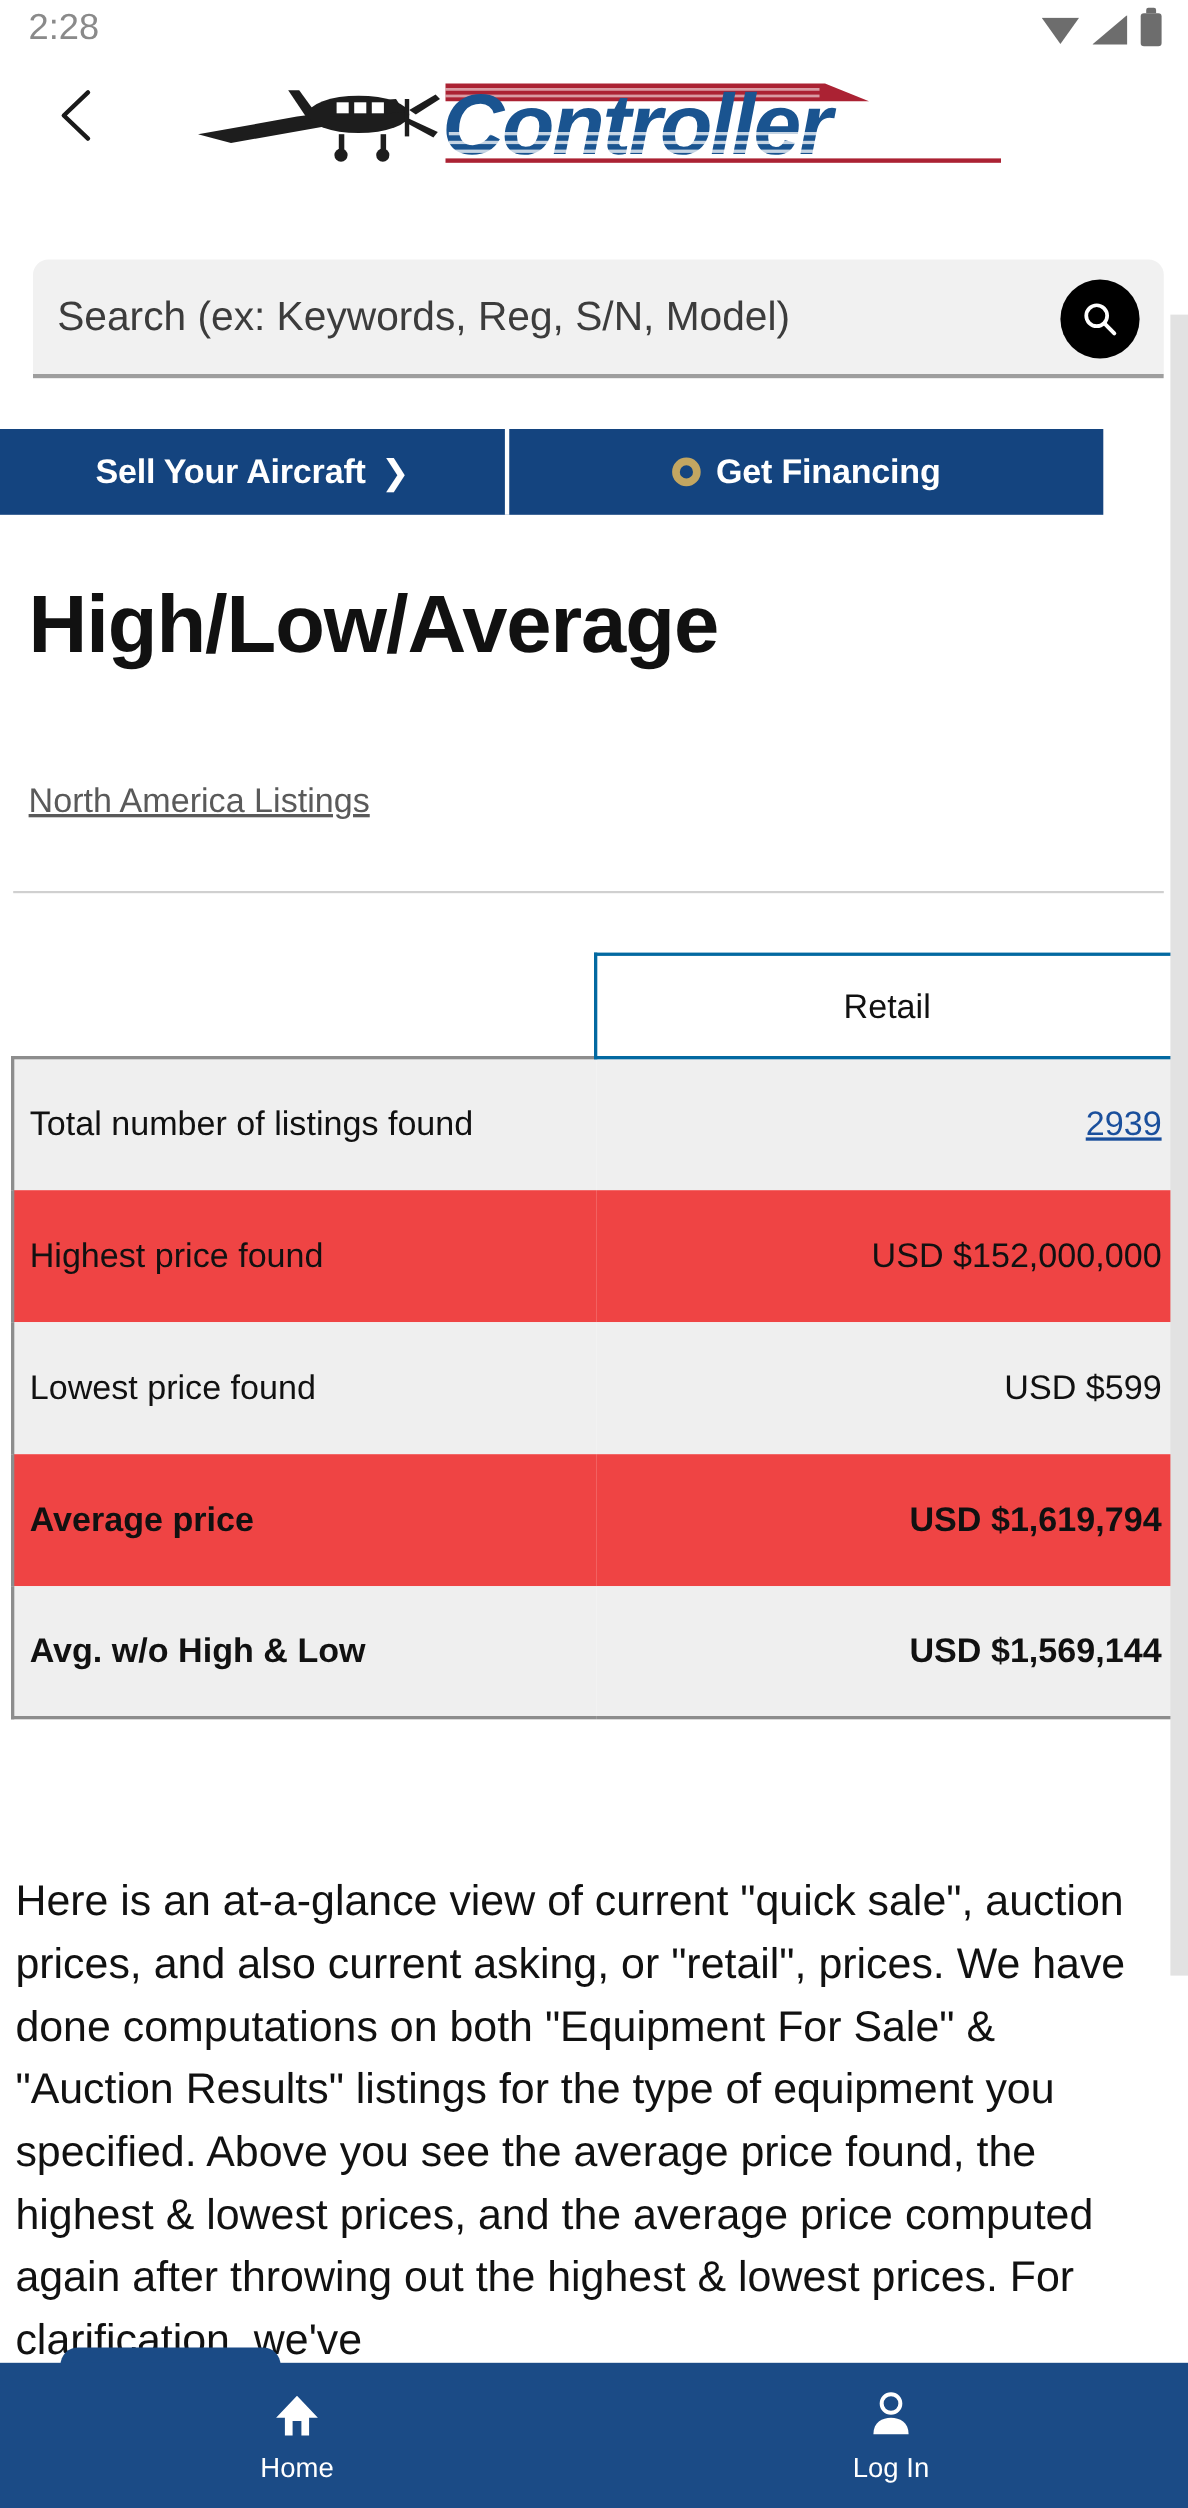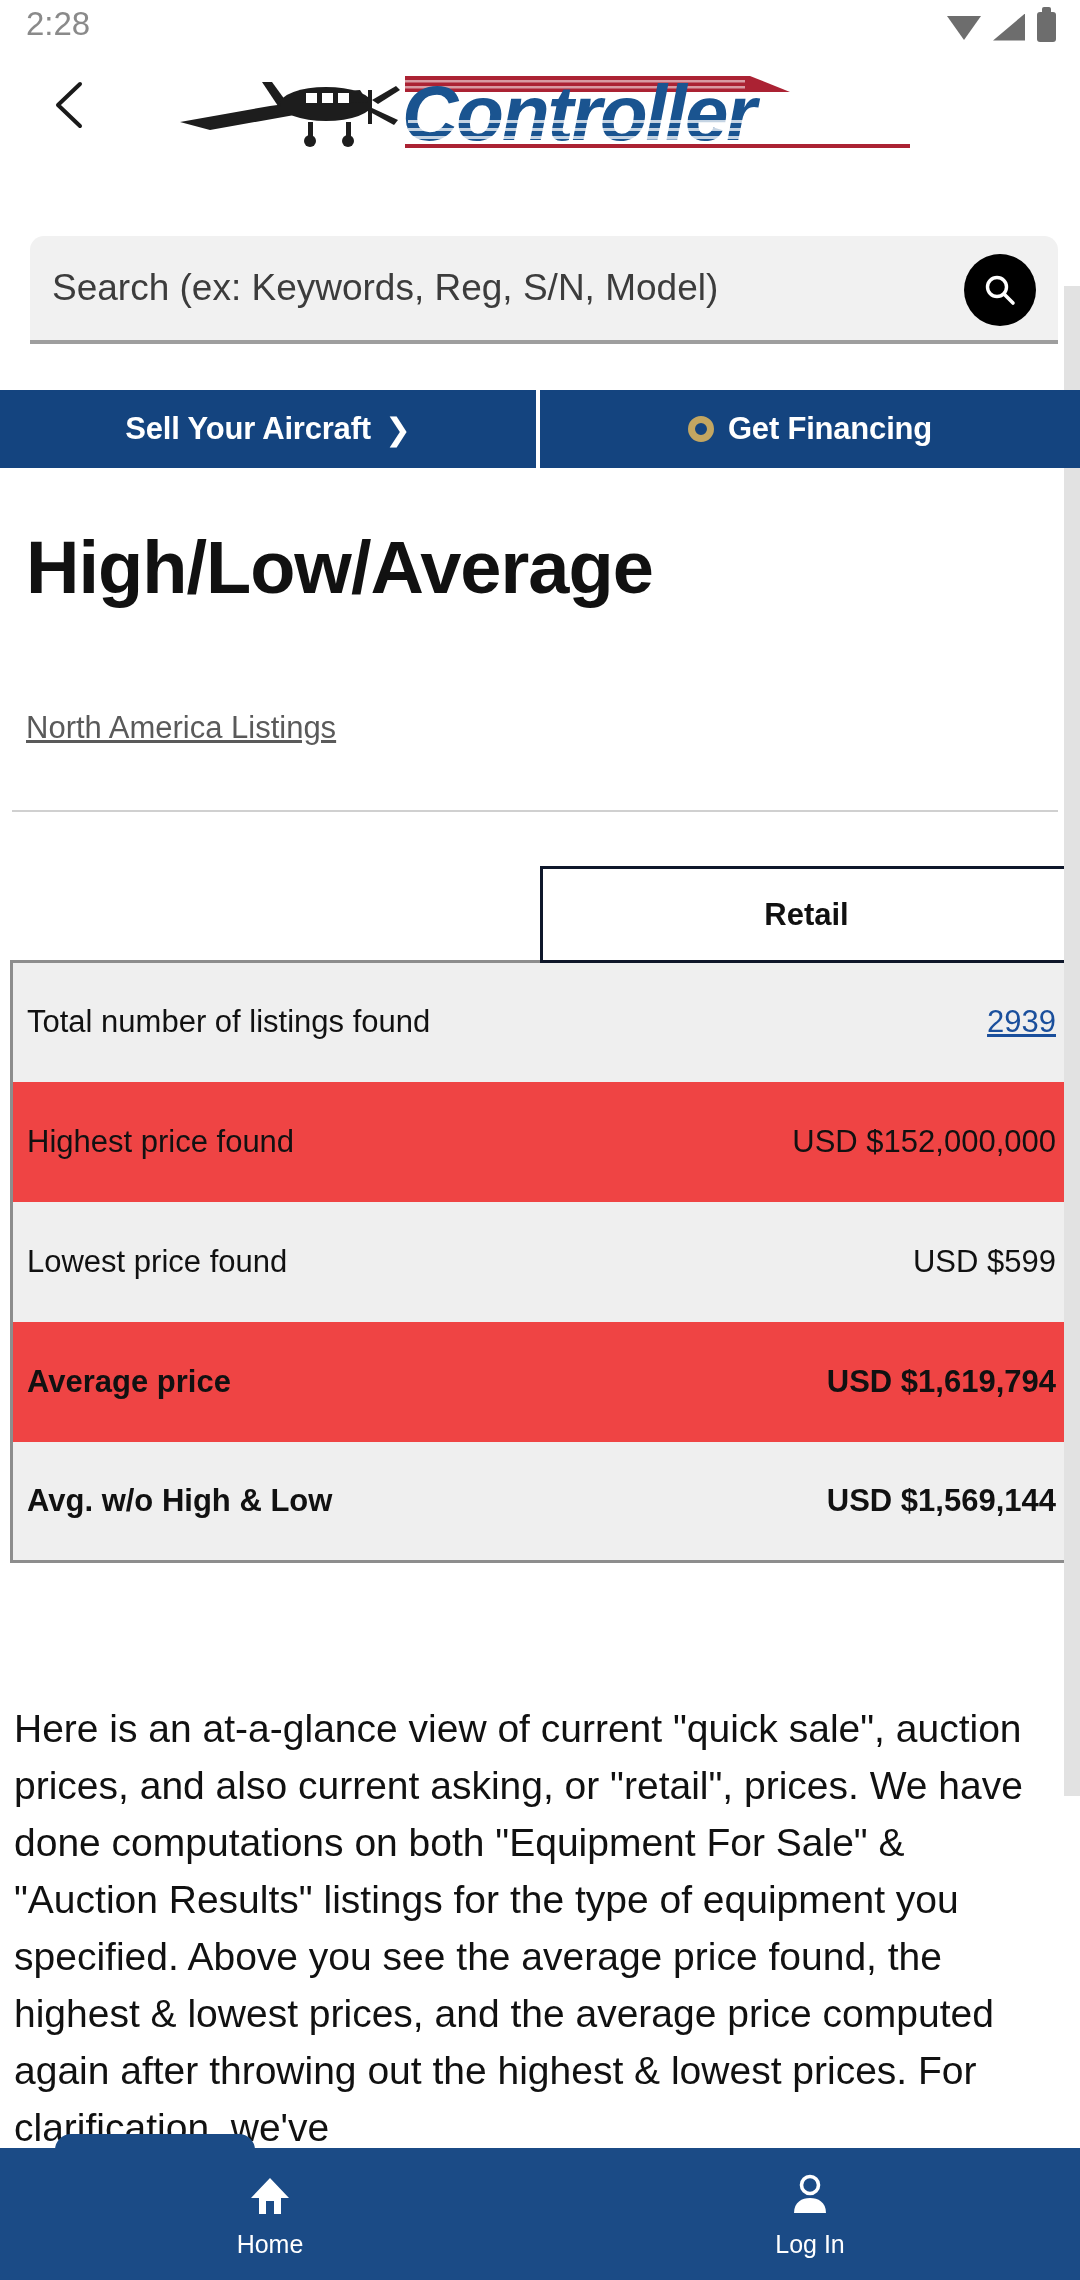--- a/index.html
+++ b/index.html
@@ -144,21 +144,21 @@
     background: #14447f;
     color: #ffffff;
     display: flex;
     align-items: center;
     justify-content: center;
     font-size: 31px;
     font-weight: bold;
     cursor: pointer;
     letter-spacing: -0.2px;
   }
-  #action-sell { width: 540px; border-right: 4px solid #ffffff; }
+  #action-sell { width: 463px; border-right: 4px solid #ffffff; }
   #action-finance { width: 540px; }
   .chevron-right {
     margin-left: 14px;
     font-size: 31px;
     font-weight: normal;
   }
   .coin-icon {
     width: 26px; height: 26px;
     border-radius: 50%;
     border: 7px solid #c3a661;
@@ -201,25 +201,25 @@
   }
   #stats-table col.c-label { width: 530px; }
   #stats-table col.c-value { width: 530px; }
 
   #stats-table th.blank-head {
     border: 0;
     background: #ffffff;
     height: 94px;
   }
   #stats-table th.head-retail {
-    border: 3px solid #0f172a;
+    border: 3px solid #0369a1;
     background: #ffffff;
     height: 94px;
     font-size: 31px;
-    font-weight: bold;
+    font-weight: normal;
     color: #111111;
     vertical-align: middle;
   }
   #stats-table td {
     height: 120px;
     vertical-align: middle;
     font-size: 31px;
     color: #111111;
     padding: 0 14px;
   }

